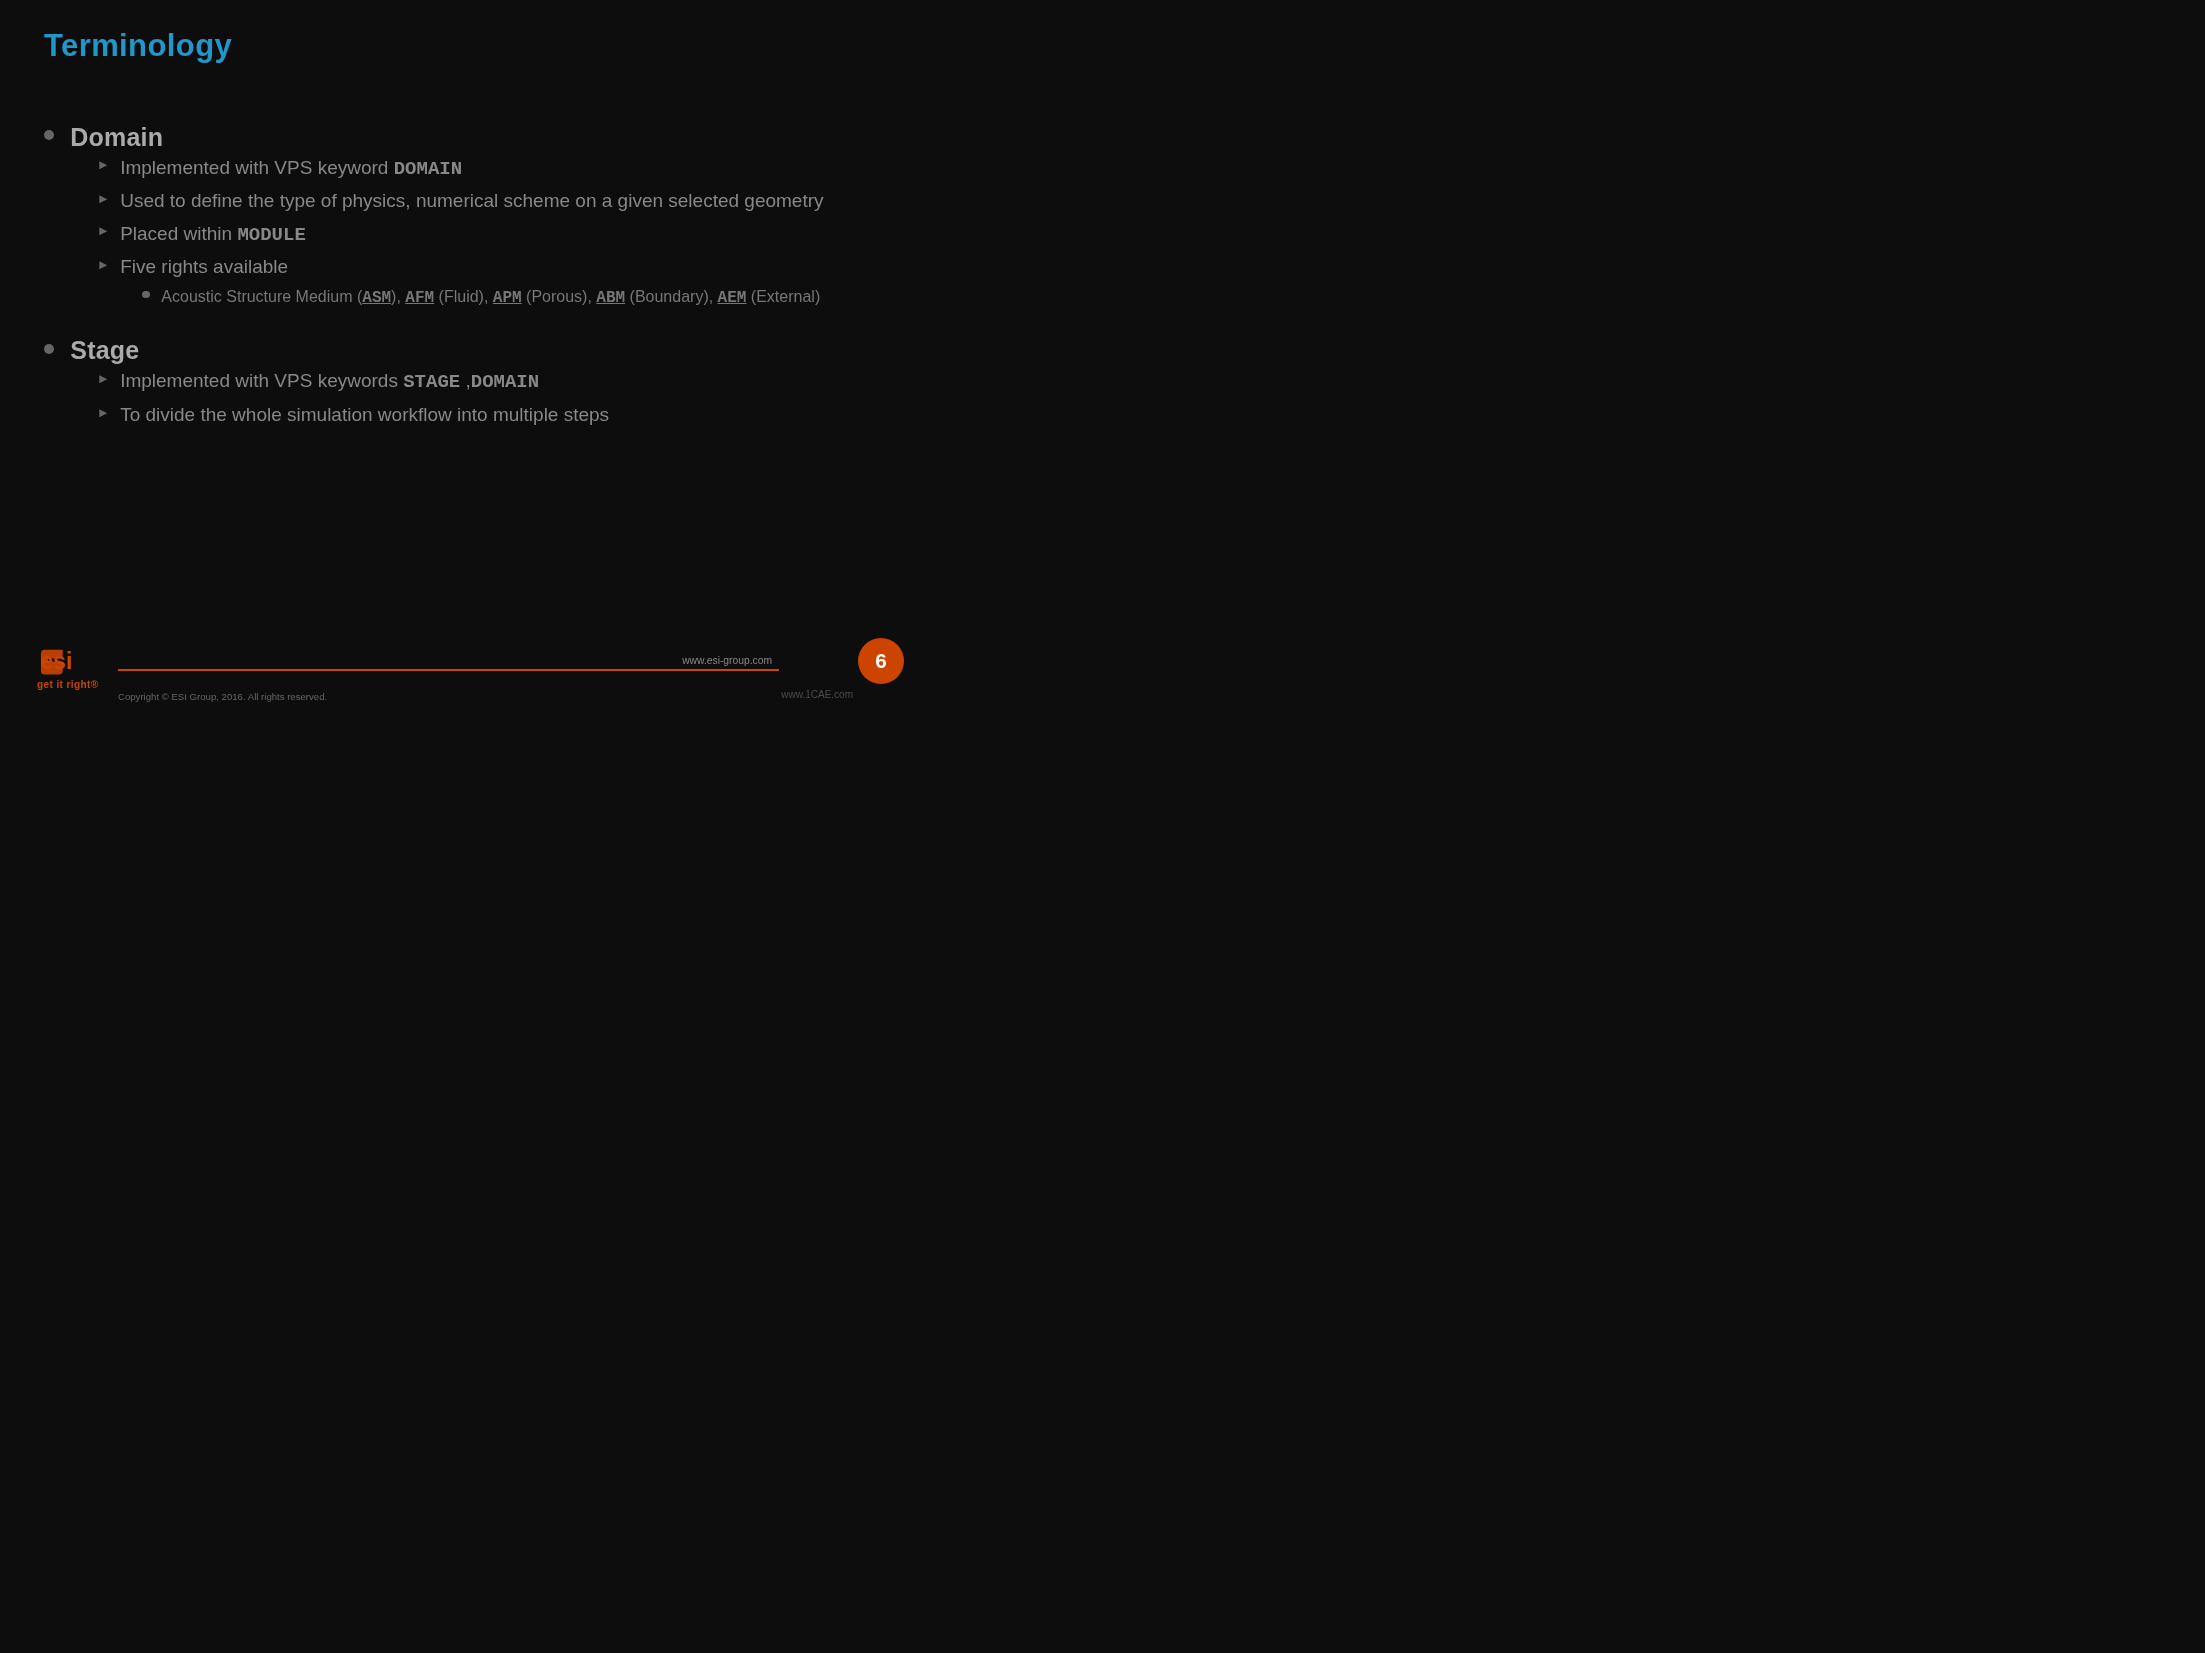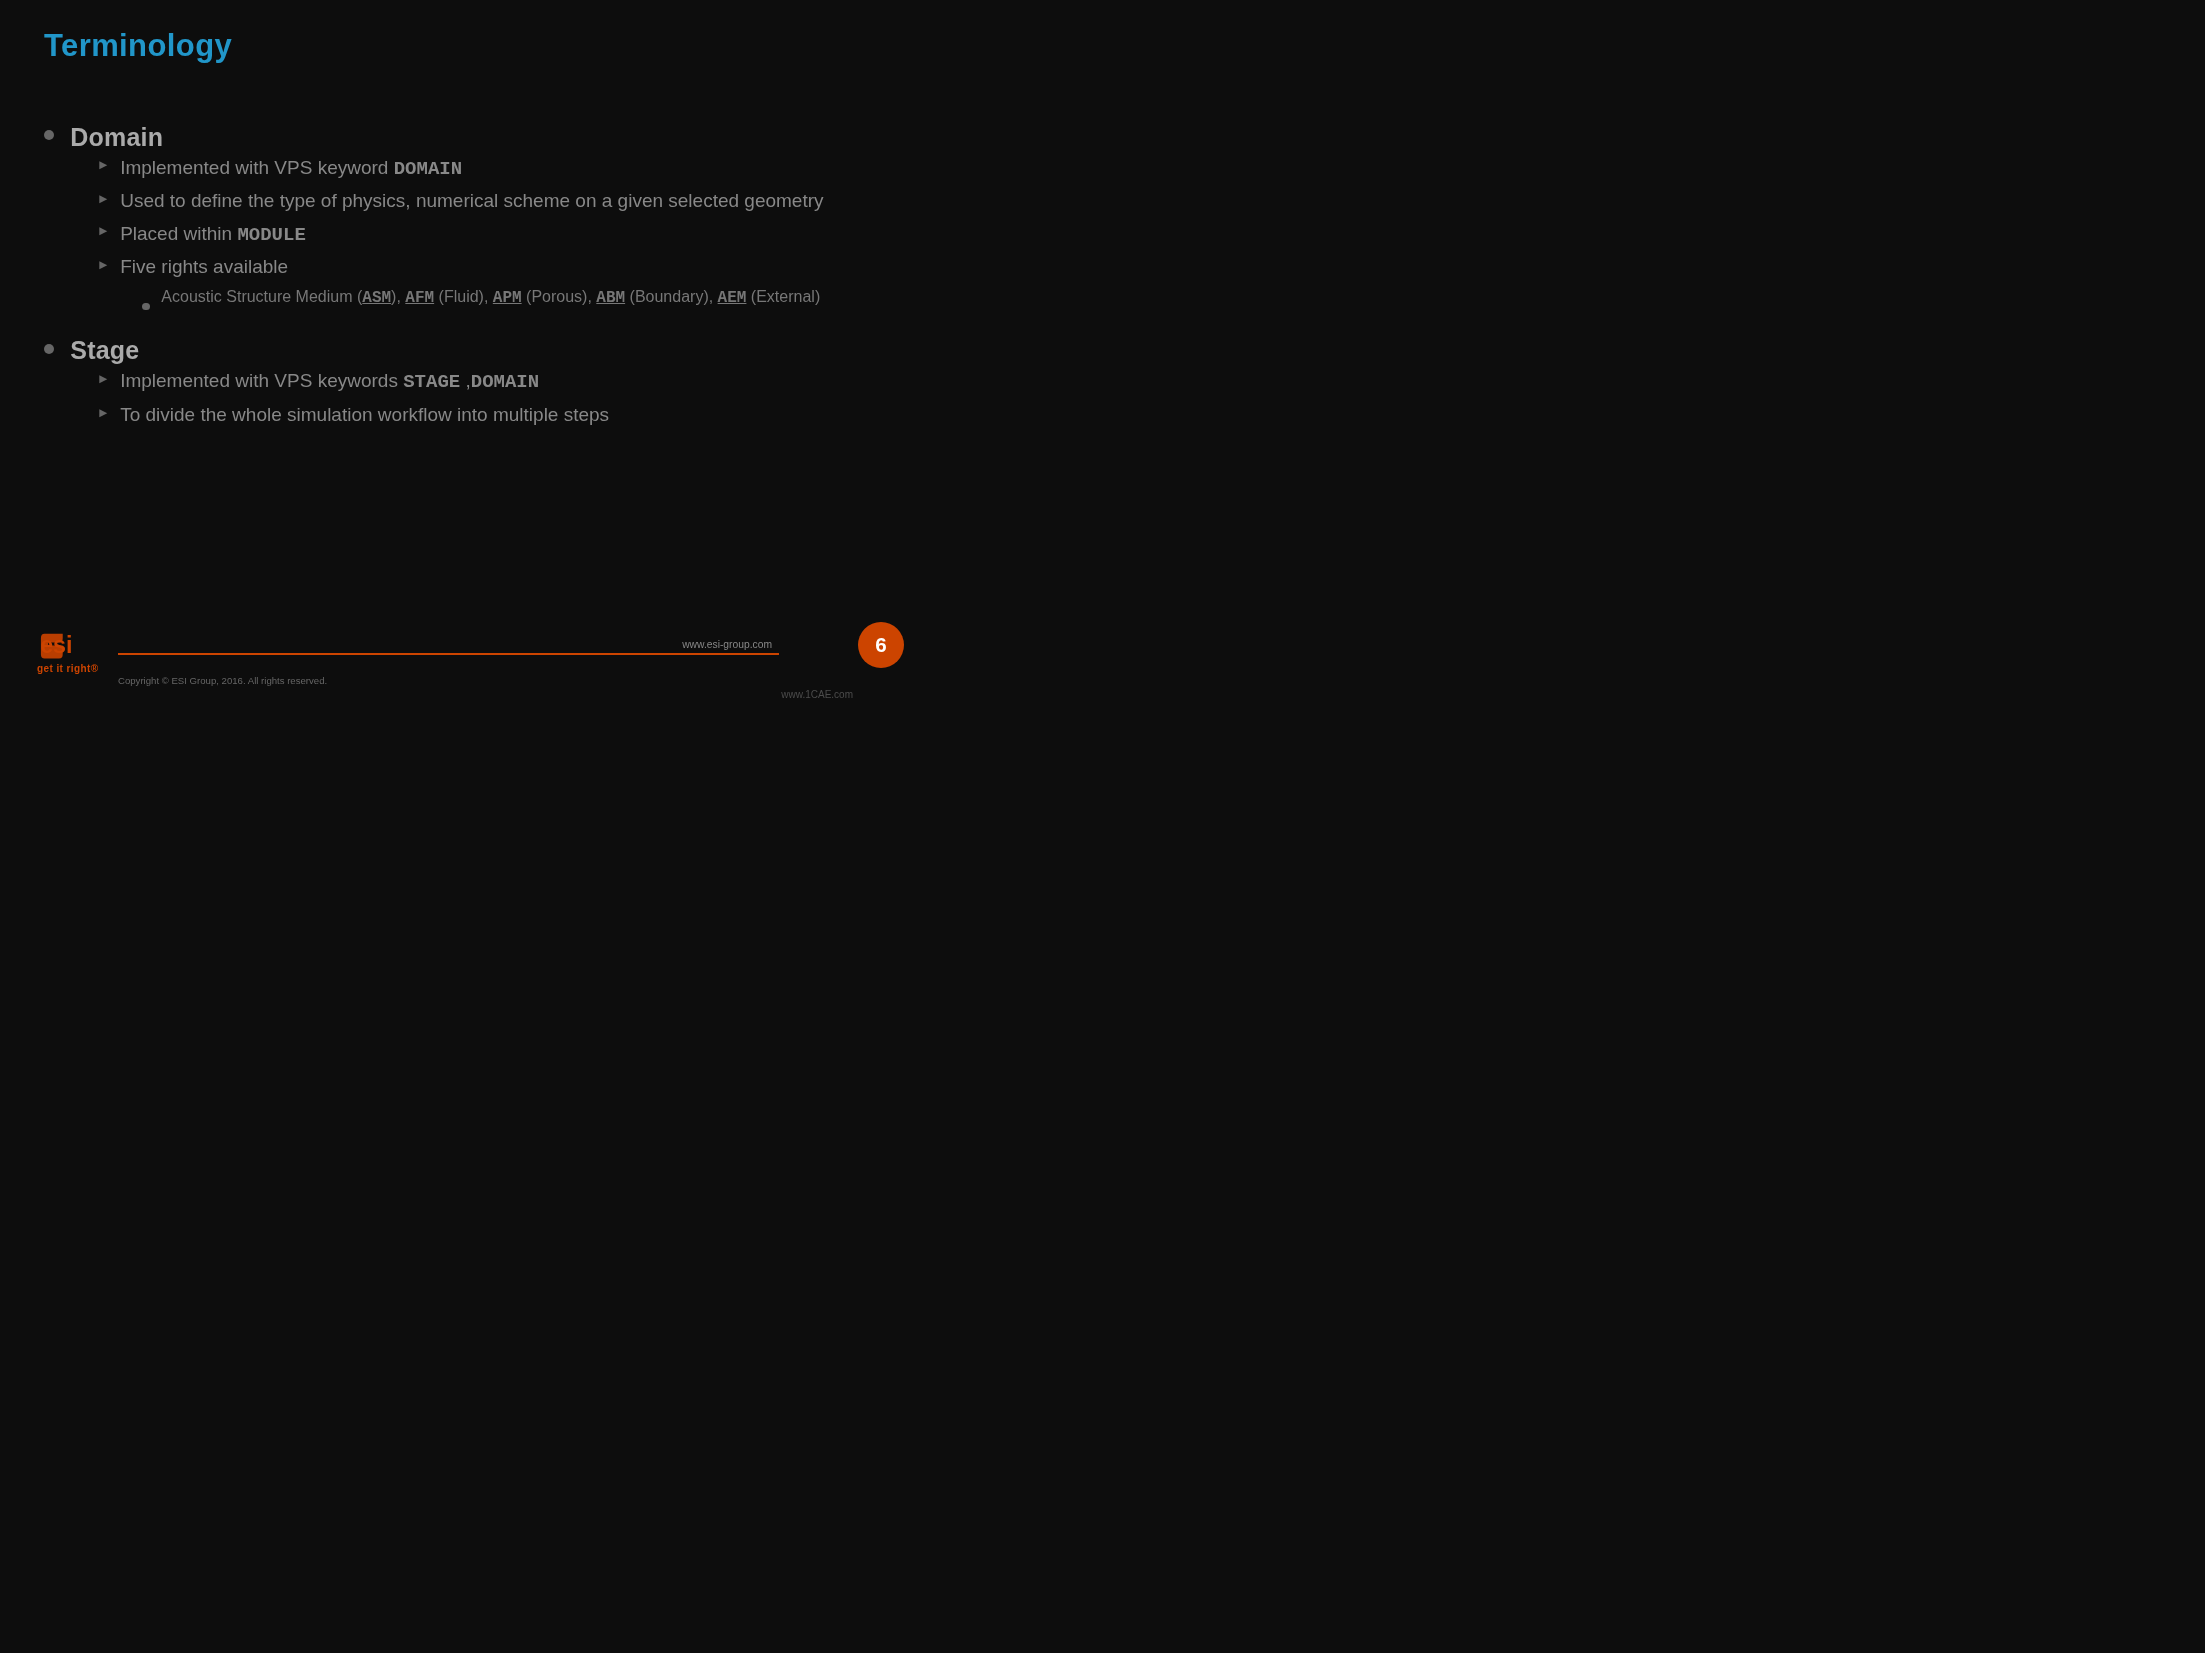--- a/index.html
+++ b/index.html
@@ -93,21 +93,21 @@
     }
 
     
     .sub-sub-list {
       margin-left: 22px;
       margin-top: 4.4px;
     }
 
     .sub-sub-bullet {
       display: flex;
-      align-items: flex-end;
+      align-items: flex-start;
       margin-bottom: 4.4px;
     }
 
     .sub-sub-dot {
       width: 7.4px;
       height: 7.4px;
       border-radius: 50%;
       background: #666;
       margin-top: 5.9px;
       margin-right: 11.8px;
@@ -123,21 +123,21 @@
     .sub-sub-text strong, .sub-sub-text b {
       font-family: 'Courier New', monospace;
       font-weight: 700;
       color: #777;
       text-decoration: underline;
     }
 
     
     .footer {
       position: absolute;
-      bottom: 16px;
+      bottom: 0;
       left: 0;
       right: 0;
       height: 62px;
     }
 
     .footer-logo {
       position: absolute;
       left: 37px;
       bottom: 16px;
     }

